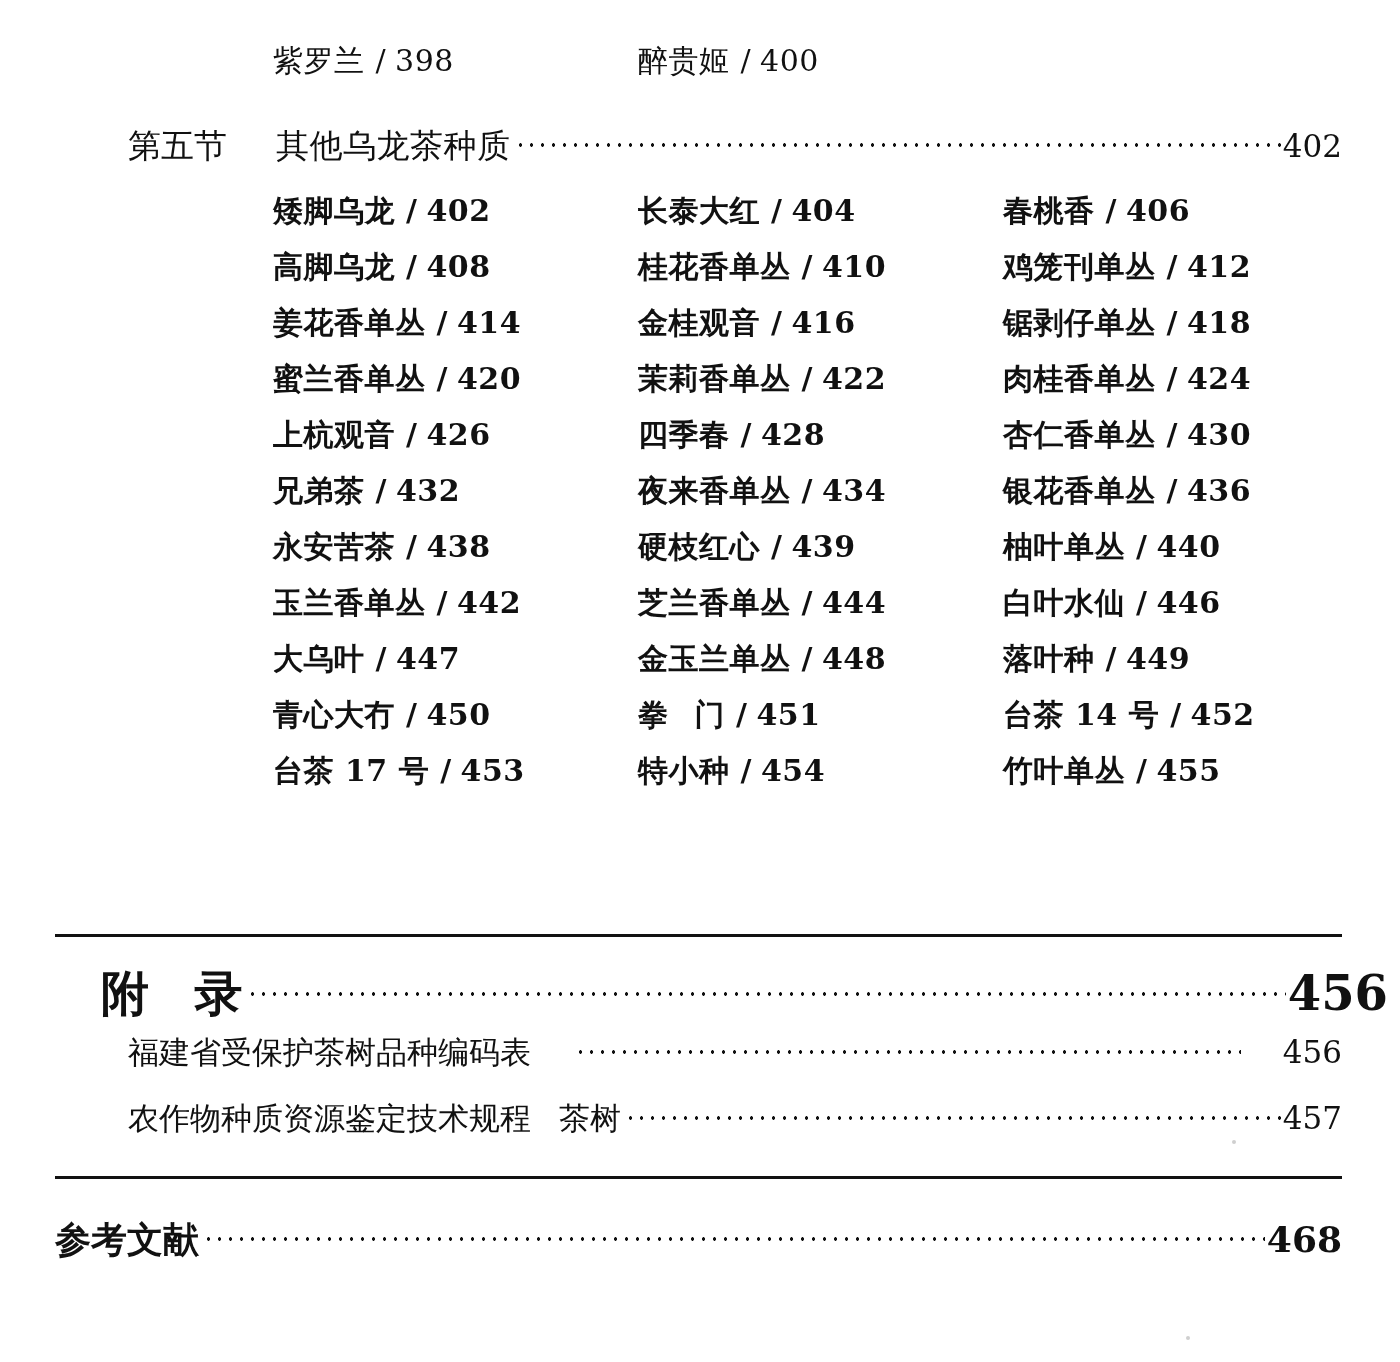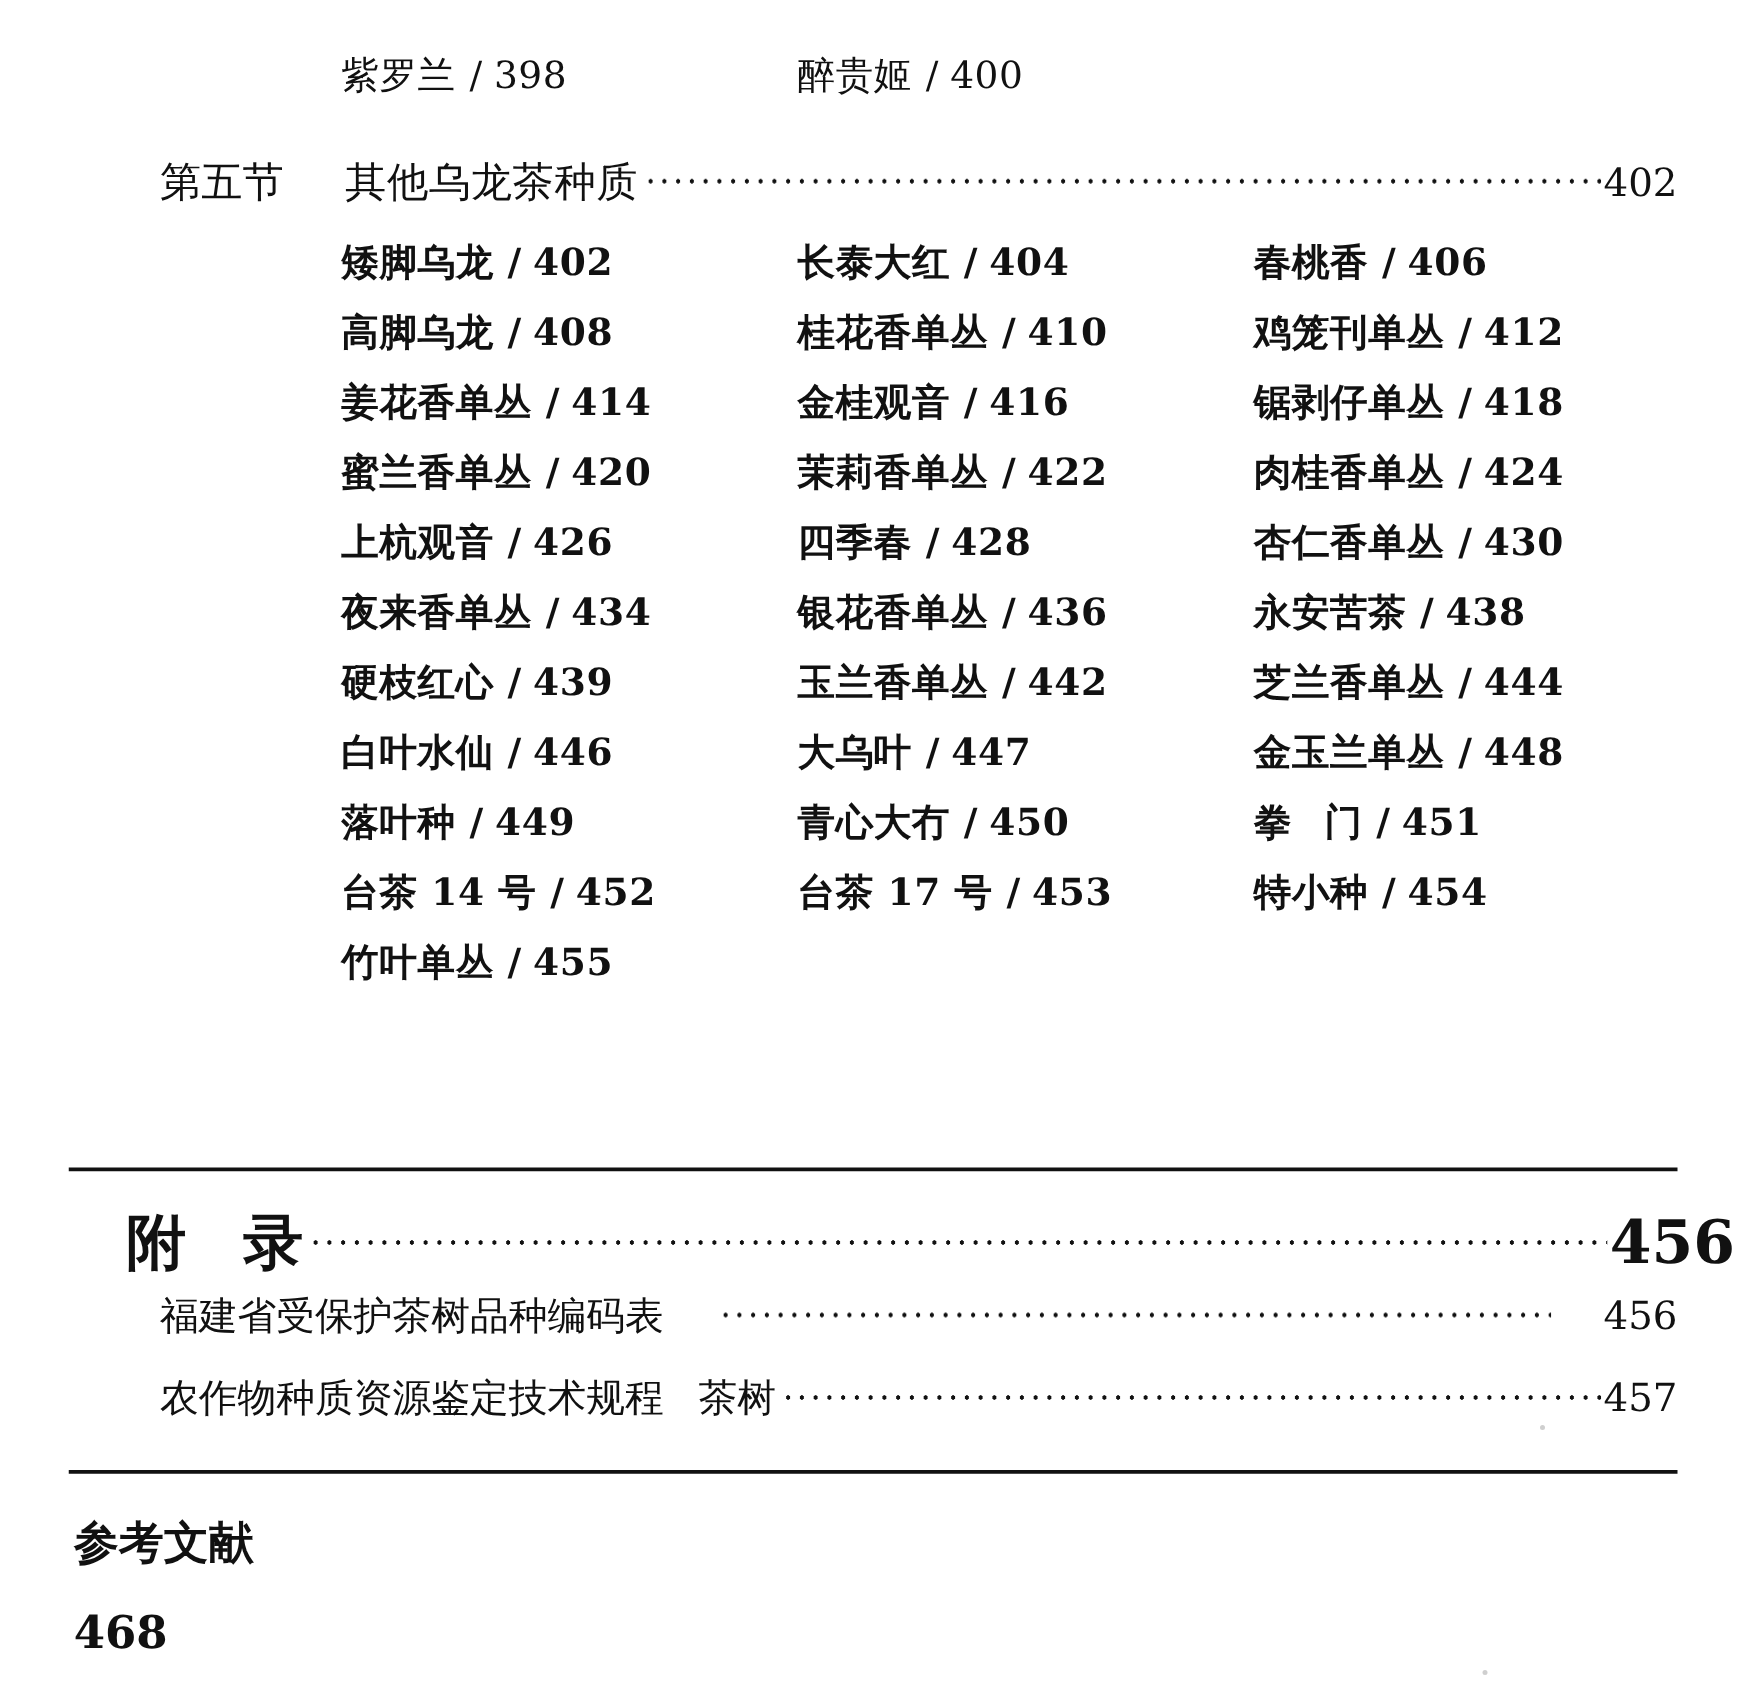--- a/index.html
+++ b/index.html
@@ -153,21 +153,20 @@
   .appendix-item .label .gap { display: inline-block; width: 0.9em; }
 
   #references {
     position: absolute;
     top: 1216px;
     left: 55px;
     width: 1287px;
     font-size: 36px;
     line-height: 1;
     font-weight: bold;
-    flex-direction: column;
   }
   #references .pageno { font-weight: bold; }
 
   
   .speck {
     position: absolute;
     width: 4px;
     height: 4px;
     background: #cfcfcf;
     border-radius: 50%;
@@ -204,24 +203,26 @@
       <div class="entry"><span class="nm">鸡笼刊单丛</span><span class="sep">/</span><span class="pg">412</span></div>
       <div class="entry"><span class="nm">姜花香单丛</span><span class="sep">/</span><span class="pg">414</span></div>
       <div class="entry"><span class="nm">金桂观音</span><span class="sep">/</span><span class="pg">416</span></div>
       <div class="entry"><span class="nm">锯剥仔单丛</span><span class="sep">/</span><span class="pg">418</span></div>
       <div class="entry"><span class="nm">蜜兰香单丛</span><span class="sep">/</span><span class="pg">420</span></div>
       <div class="entry"><span class="nm">茉莉香单丛</span><span class="sep">/</span><span class="pg">422</span></div>
       <div class="entry"><span class="nm">肉桂香单丛</span><span class="sep">/</span><span class="pg">424</span></div>
       <div class="entry"><span class="nm">上杭观音</span><span class="sep">/</span><span class="pg">426</span></div>
       <div class="entry"><span class="nm">四季春</span><span class="sep">/</span><span class="pg">428</span></div>
       <div class="entry"><span class="nm">杏仁香单丛</span><span class="sep">/</span><span class="pg">430</span></div>
+      <div class="entry"><span class="nm">兄弟茶</span><span class="sep">/</span><span class="pg">432</span></div>
       <div class="entry"><span class="nm">夜来香单丛</span><span class="sep">/</span><span class="pg">434</span></div>
       <div class="entry"><span class="nm">银花香单丛</span><span class="sep">/</span><span class="pg">436</span></div>
       <div class="entry"><span class="nm">永安苦茶</span><span class="sep">/</span><span class="pg">438</span></div>
       <div class="entry"><span class="nm">硬枝红心</span><span class="sep">/</span><span class="pg">439</span></div>
+      <div class="entry"><span class="nm">柚叶单丛</span><span class="sep">/</span><span class="pg">440</span></div>
       <div class="entry"><span class="nm">玉兰香单丛</span><span class="sep">/</span><span class="pg">442</span></div>
       <div class="entry"><span class="nm">芝兰香单丛</span><span class="sep">/</span><span class="pg">444</span></div>
       <div class="entry"><span class="nm">白叶水仙</span><span class="sep">/</span><span class="pg">446</span></div>
       <div class="entry"><span class="nm">大乌叶</span><span class="sep">/</span><span class="pg">447</span></div>
       <div class="entry"><span class="nm">金玉兰单丛</span><span class="sep">/</span><span class="pg">448</span></div>
       <div class="entry"><span class="nm">落叶种</span><span class="sep">/</span><span class="pg">449</span></div>
       <div class="entry"><span class="nm">青心大冇</span><span class="sep">/</span><span class="pg">450</span></div>
       <div class="entry"><span class="nm wide">拳门</span><span class="sep">/</span><span class="pg">451</span></div>
       <div class="entry"><span class="nm">台茶 14 号</span><span class="sep">/</span><span class="pg">452</span></div>
       <div class="entry"><span class="nm">台茶 17 号</span><span class="sep">/</span><span class="pg">453</span></div>

